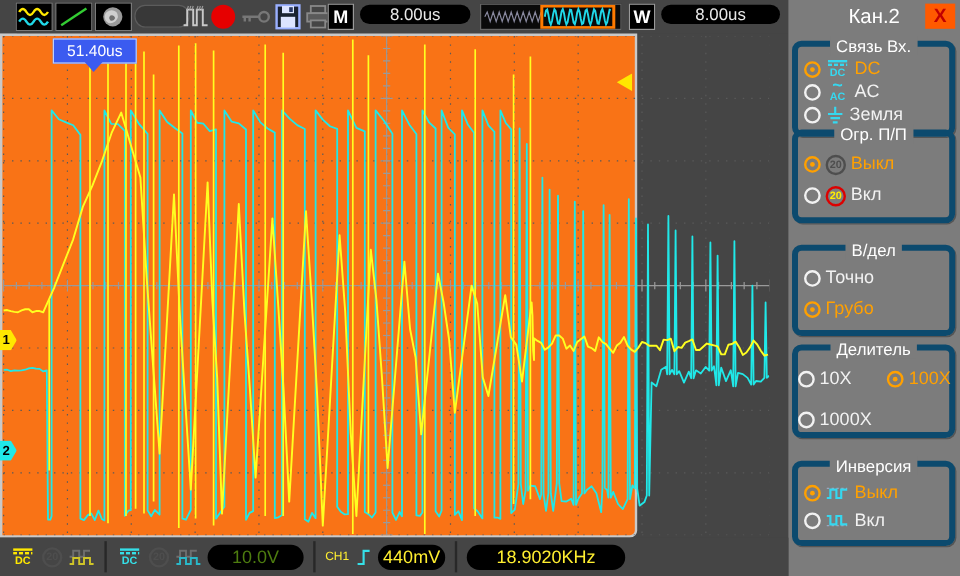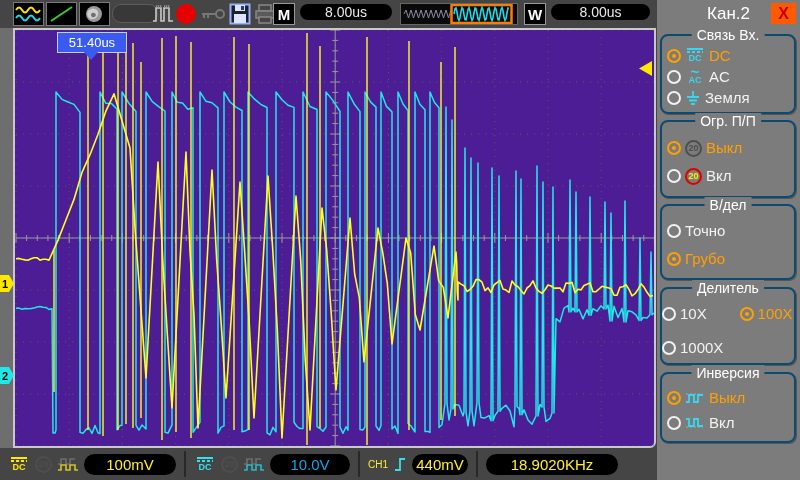--- a/index.html
+++ b/index.html
@@ -19,21 +19,21 @@
          font-size:14px;display:flex;align-items:center;justify-content:center;}
   .preview{position:absolute;left:400px;top:3px;width:118px;height:22px;background:#0a0a0a;
            border:1px solid #666;box-sizing:border-box;}
   
   .panel{position:absolute;right:0;top:0;width:143px;height:480px;background:#7c7c7c;}
   .panel-header{height:28px;position:relative;display:flex;align-items:center;justify-content:center;
                 color:#fff;font-size:17px;}
   .close-btn{position:absolute;right:4px;top:3px;width:25px;height:21px;background:#ff5a00;
              color:#c00000;font-weight:bold;font-size:16px;display:flex;align-items:center;
              justify-content:center;}
-  .group{position:absolute;left:3px;right:4px;border:2px solid #0c4a6e;border-radius:8px;
+  .group{position:absolute;left:3px;right:4px;border:5px solid #0c4a6e;border-radius:8px;
          box-shadow:1px 1px 0 #555;display:flex;flex-direction:column;justify-content:space-evenly;
          padding:9px 0 3px 0;box-sizing:border-box;}
   .group-title{position:absolute;top:-9px;left:50%;transform:translateX(-50%);background:#7c7c7c;
                padding:0 5px;color:#fff;font-size:14px;white-space:nowrap;line-height:16px;}
   .g-row{display:flex;align-items:center;gap:4px;padding-left:5px;height:22px;}
   .g-grid{display:grid;grid-template-columns:55% 45%;row-gap:12px;padding-top:4px;}
   .radio{width:14px;height:14px;border-radius:50%;border:2px solid #f2f2f2;box-sizing:border-box;
          position:relative;flex:none;}
   .radio.sel{border-color:#ffa000;}
   .radio.sel::after{content:"";position:absolute;inset:3px;border-radius:50%;background:#ffa000;}
@@ -46,39 +46,39 @@
       background:repeating-linear-gradient(90deg,currentColor 0 3px,transparent 3px 5px);}
   .cpl-icon b{font-size:9px;line-height:9px;font-weight:bold;}
   .ac-icon{display:inline-flex;flex-direction:column;align-items:center;width:20px;flex:none;color:#35d8f0;}
   .ac-icon .tld{font-size:15px;line-height:7px;font-weight:bold;}
   .ac-icon b{font-size:9px;line-height:10px;font-weight:bold;}
   .c20{width:17px;height:17px;border-radius:50%;border:2px solid #4e4e4e;color:#4e4e4e;font-size:9px;
        font-weight:bold;display:flex;align-items:center;justify-content:center;box-sizing:border-box;flex:none;}
   .c20.hot{border-color:#dd0000;color:#ffee00;}
   
   .screen-strip{position:absolute;left:0;top:28px;width:14px;height:420px;background:#6e6e6e;}
-  .screen{position:absolute;left:13px;top:28px;width:643px;height:420px;background:#4c1d95;
+  .screen{position:absolute;left:0;top:28px;width:531px;height:420px;background:#f97316;
           border:2px solid #c9c9c9;box-sizing:border-box;border-radius:0 0 6px 0;}
   .flag{position:absolute;left:42px;top:2px;width:68px;height:19px;background:#3b5bf0;
         border:1px solid #bcd0ff;color:#fff;font-size:13px;display:flex;align-items:center;
         justify-content:center;z-index:6;}
   .flag::after{content:"";position:absolute;top:18px;left:25px;border:8px solid transparent;
         border-top:9px solid #3b5bf0;}
   .ch-marker{position:absolute;left:0;width:14px;height:17px;font-size:11px;font-weight:bold;color:#000;
         display:flex;align-items:center;padding-left:2px;box-sizing:border-box;z-index:7;
         clip-path:polygon(0 0,64% 0,100% 50%,64% 100%,0 100%);}
   .trig-arrow{position:absolute;right:2px;width:13px;height:15px;background:#ffe800;z-index:6;
         clip-path:polygon(100% 0,100% 100%,0 50%);}
   
   .statusbar{position:absolute;left:0;top:448px;width:657px;height:32px;background:#454545;
              display:flex;align-items:center;gap:5px;padding-left:8px;box-sizing:border-box;}
   .pill{background:#000;border-radius:11px;height:21px;display:flex;align-items:center;
         justify-content:center;font-size:15px;flex:none;}
   .sep{width:2px;height:26px;background:#282828;margin:0 3px;flex:none;}
-  .yel{color:#ffef30;} .cya{color:#0ea5e9;}
+  .yel{color:#ffef30;} .cya{color:#4d7c0f;}
   .wave-ico{flex:none;}
   .chsrc{font-size:10px;color:#ffef30;flex:none;}
 </style>
 </head>
 <body>
 
 <div id="stage">
 
   <div class="toolbar">
     <div class="tool-box" style="left:13px">
@@ -318,21 +318,21 @@
       </div>
       <div class="g-row">
         <span class="radio"></span>
         <svg width="16" height="16">
           <path d="M8,1 V7 M2,7 H14 M4,10.5 H12 M6,14 H10" stroke="#35d8f0" stroke-width="1.8" fill="none"></path>
           </svg>
         <span class="lbl">Земля</span>
       </div>
     </div>
 
-    <div class="group" style="top:120px;height:78px">
+    <div class="group" style="top:108px;height:78px">
       <div class="group-title">Огр. П/П</div>
       <div class="g-row">
         <span class="radio sel"></span>
         <span class="c20">20</span>
         <span class="lbl on">Выкл</span>
       </div>
       <div class="g-row">
         <span class="radio"></span>
         <span class="c20 hot">20</span>
         <span class="lbl">Вкл</span>
@@ -362,21 +362,21 @@
           <span class="radio sel"></span>
           <span class="lbl on">100X</span>
         </div>
         <div class="g-row" style="padding-left:0">
           <span class="radio"></span>
           <span class="lbl">1000X</span>
         </div>
       </div>
     </div>
 
-    <div class="group" style="top:372px;height:71px">
+    <div class="group" style="top:384px;height:71px">
       <div class="group-title">Инверсия</div>
       <div class="g-row">
         <span class="radio sel"></span>
         <svg width="20" height="14">
           <path d="M1,3 H18" stroke="#9aa8c0" stroke-width="1" stroke-dasharray="2 2"></path>
           <path d="M1,11 H4 V4 H9 V11 H13 V4 H18" fill="none" stroke="#35d8f0" stroke-width="1.8"></path>
           </svg>
         <span class="lbl on">Выкл</span>
       </div>
       <div class="g-row">
@@ -394,21 +394,20 @@
     <span class="cpl-icon" style="color:#ffe800;width:22px">
       <i class="l1"></i>
         <i class="l2"></i>
         <b>DC</b>
       </span>
     <span class="c20">20</span>
     <svg class="wave-ico" width="22" height="15">
       <path d="M1,7 H4 V2 H9 V7 H13 V2 H18" fill="none" stroke="#6e6e6e" stroke-width="1.6"></path>
       <path d="M1,13 H4 V8 H9 V13 H13 V8 H18 V13 H21" fill="none" stroke="#cfc428" stroke-width="1.6"></path>
       </svg>
-    <span class="pill yel" style="width:92px">100mV</span>
     <span class="sep"></span>
     <span class="cpl-icon" style="color:#35e0e8;width:22px">
       <i class="l1"></i>
         <i class="l2"></i>
         <b>DC</b>
       </span>
     <span class="c20">20</span>
     <svg class="wave-ico" width="22" height="15">
       <path d="M1,7 H4 V2 H9 V7 H13 V2 H18" fill="none" stroke="#6e6e6e" stroke-width="1.6"></path>
       <path d="M1,13 H4 V8 H9 V13 H13 V8 H18 V13 H21" fill="none" stroke="#2ab8c8" stroke-width="1.6"></path>

